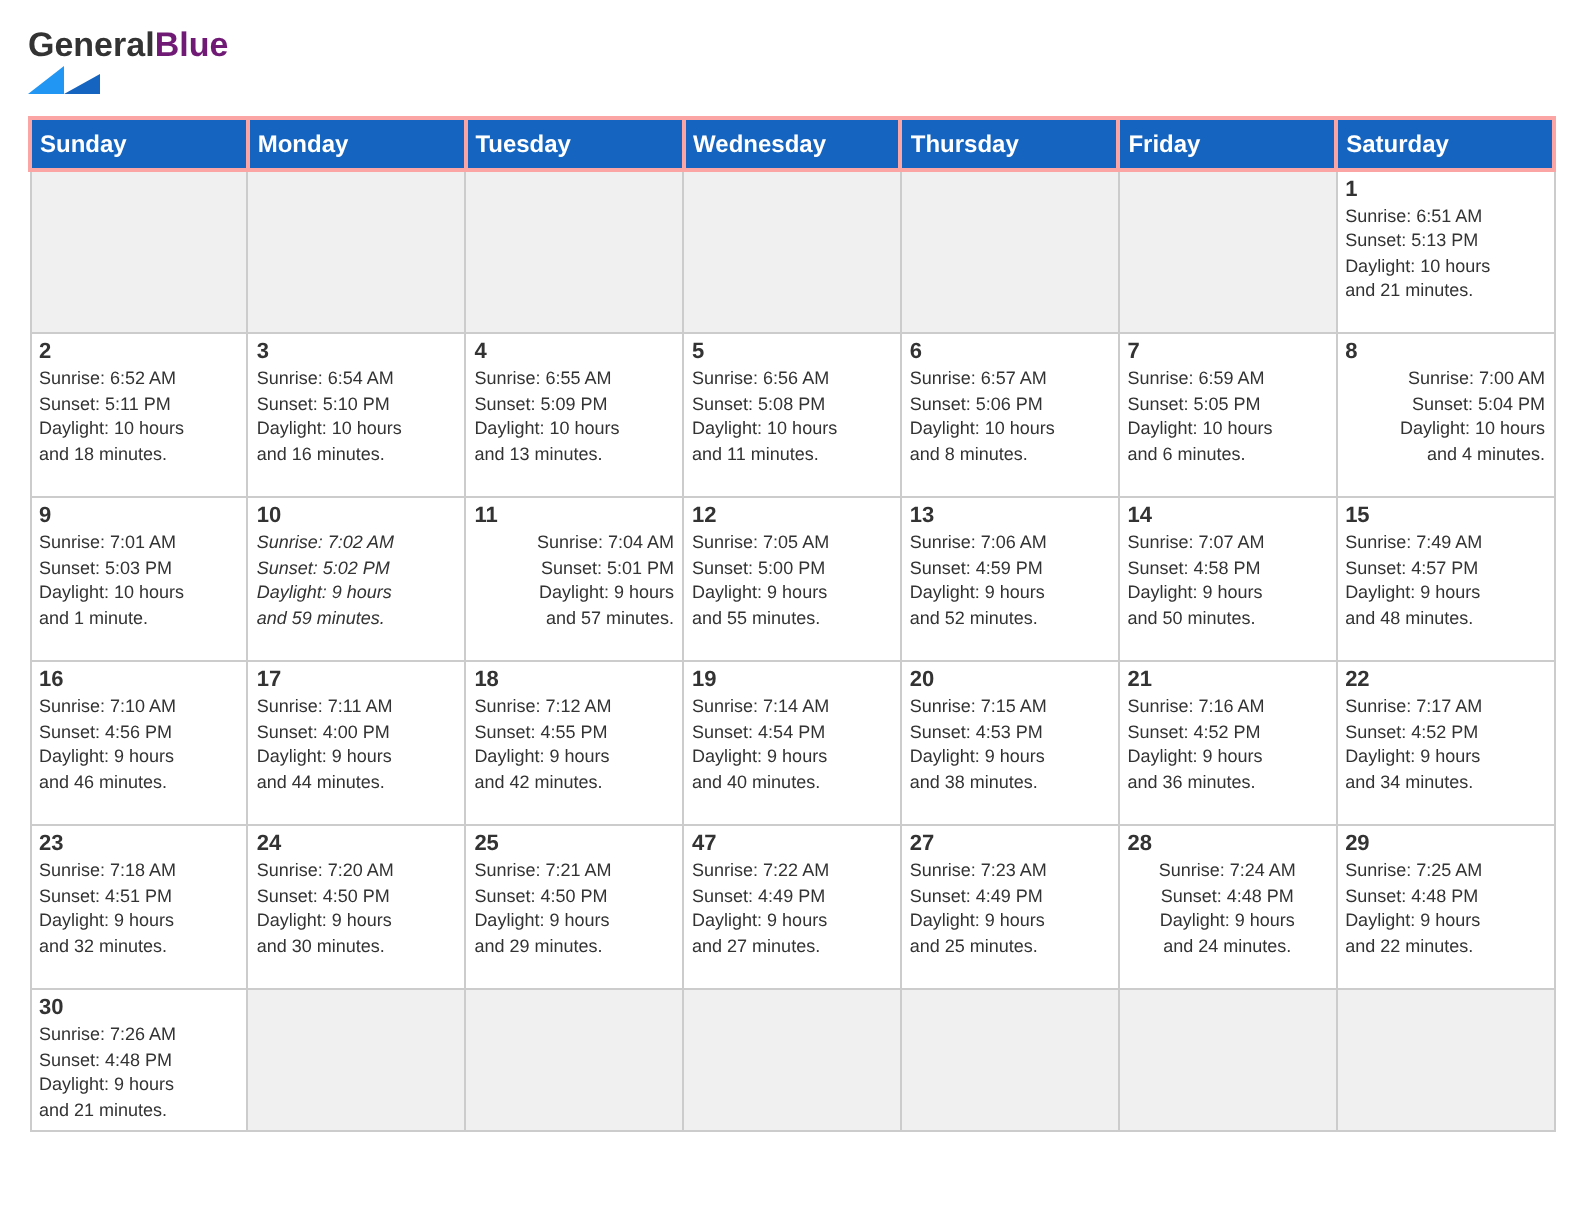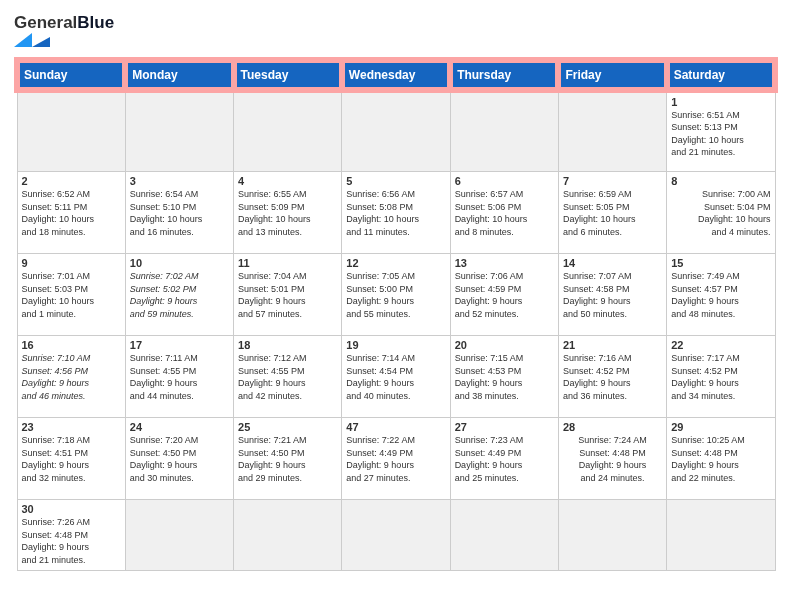--- a/index.html
+++ b/index.html
@@ -44,21 +44,21 @@
       border-collapse: collapse;
       table-layout: fixed;
     }
     .calendar th {
       background: #1565C0;
       color: #fff;
       font-size: 12px;
       font-weight: bold;
       padding: 5px 4px;
       text-align: left;
-      border: 6px solid #fca5a5;
+      border: 2px solid #fca5a5;
     }
     .calendar td {
       border: 1px solid #ccc;
       vertical-align: top;
       padding: 3px 4px;
       font-size: 9.5px;
       color: #333;
       background: #fff;
       height: 82px;
     }
@@ -81,21 +81,21 @@
     }
   </style>
 </head>
 <body>
 
 <div class="page">
   <div class="header">
     <div class="logo">
       <div>
         <div style="font-size:17px;font-weight:bold;color:#333;line-height:1.1;">
-          General<span style="color:#0f172a;">Blue</span>
+          General<span style="color:#701a75;">Blue</span>
         </div>
         
         <svg width="38" height="14" viewBox="0 0 38 14">
           <polygon points="0,14 18,0 18,14" fill="#2196F3"></polygon>
           <polygon points="18,14 36,4 36,14" fill="#1565C0"></polygon>
         </svg>
       </div>
     </div>
     <div class="title-block">
       <div class="month-title"></div>
@@ -193,21 +193,21 @@
           </td>
           <td>
             <span class="day-number">10</span>
             <div class="cell-text" style="white-space: pre-line; font-style: italic;">Sunrise: 7:02 AM
 Sunset: 5:02 PM
 Daylight: 9 hours
 and 59 minutes.</div>
           </td>
           <td>
             <span class="day-number">11</span>
-            <div class="cell-text" style="white-space: pre-line;">Sunrise: 7:04 AM
+            <div class="cell-text" style="white-space: pre-line; text-align: right;">Sunrise: 7:04 AM
 Sunset: 5:01 PM
 Daylight: 9 hours
 and 57 minutes.</div>
           </td>
           <td>
             <span class="day-number">12</span>
             <div class="cell-text" style="white-space: pre-line;">Sunrise: 7:05 AM
 Sunset: 5:00 PM
 Daylight: 9 hours
 and 55 minutes.</div>
@@ -230,29 +230,29 @@
             <span class="day-number">15</span>
             <div class="cell-text" style="white-space: pre-line;">Sunrise: 7:49 AM
 Sunset: 4:57 PM
 Daylight: 9 hours
 and 48 minutes.</div>
           </td>
         </tr>
         <tr>
           <td>
             <span class="day-number">16</span>
-            <div class="cell-text" style="white-space: pre-line; font-style: italic;">Sunrise: 7:10 AM
+            <div class="cell-text" style="white-space: pre-line;">Sunrise: 7:10 AM
 Sunset: 4:56 PM
 Daylight: 9 hours
 and 46 minutes.</div>
           </td>
           <td>
             <span class="day-number">17</span>
             <div class="cell-text" style="white-space: pre-line;">Sunrise: 7:11 AM
-Sunset: 4:55 PM
+Sunset: 4:00 PM
 Daylight: 9 hours
 and 44 minutes.</div>
           </td>
           <td>
             <span class="day-number">18</span>
             <div class="cell-text" style="white-space: pre-line;">Sunrise: 7:12 AM
 Sunset: 4:55 PM
 Daylight: 9 hours
 and 42 minutes.</div>
           </td>
@@ -323,21 +323,21 @@
           </td>
           <td>
             <span class="day-number">28</span>
             <div class="cell-text" style="white-space: pre-line; text-align: center;">Sunrise: 7:24 AM
 Sunset: 4:48 PM
 Daylight: 9 hours
 and 24 minutes.</div>
           </td>
           <td>
             <span class="day-number">29</span>
-            <div class="cell-text" style="white-space: pre-line;">Sunrise: 10:25 AM
+            <div class="cell-text" style="white-space: pre-line;">Sunrise: 7:25 AM
 Sunset: 4:48 PM
 Daylight: 9 hours
 and 22 minutes.</div>
           </td>
         </tr>
         <tr>
           <td class="last-row" style="height: 70px;">
             <span class="day-number">30</span>
             <div class="cell-text" style="white-space: pre-line;">Sunrise: 7:26 AM
 Sunset: 4:48 PM

